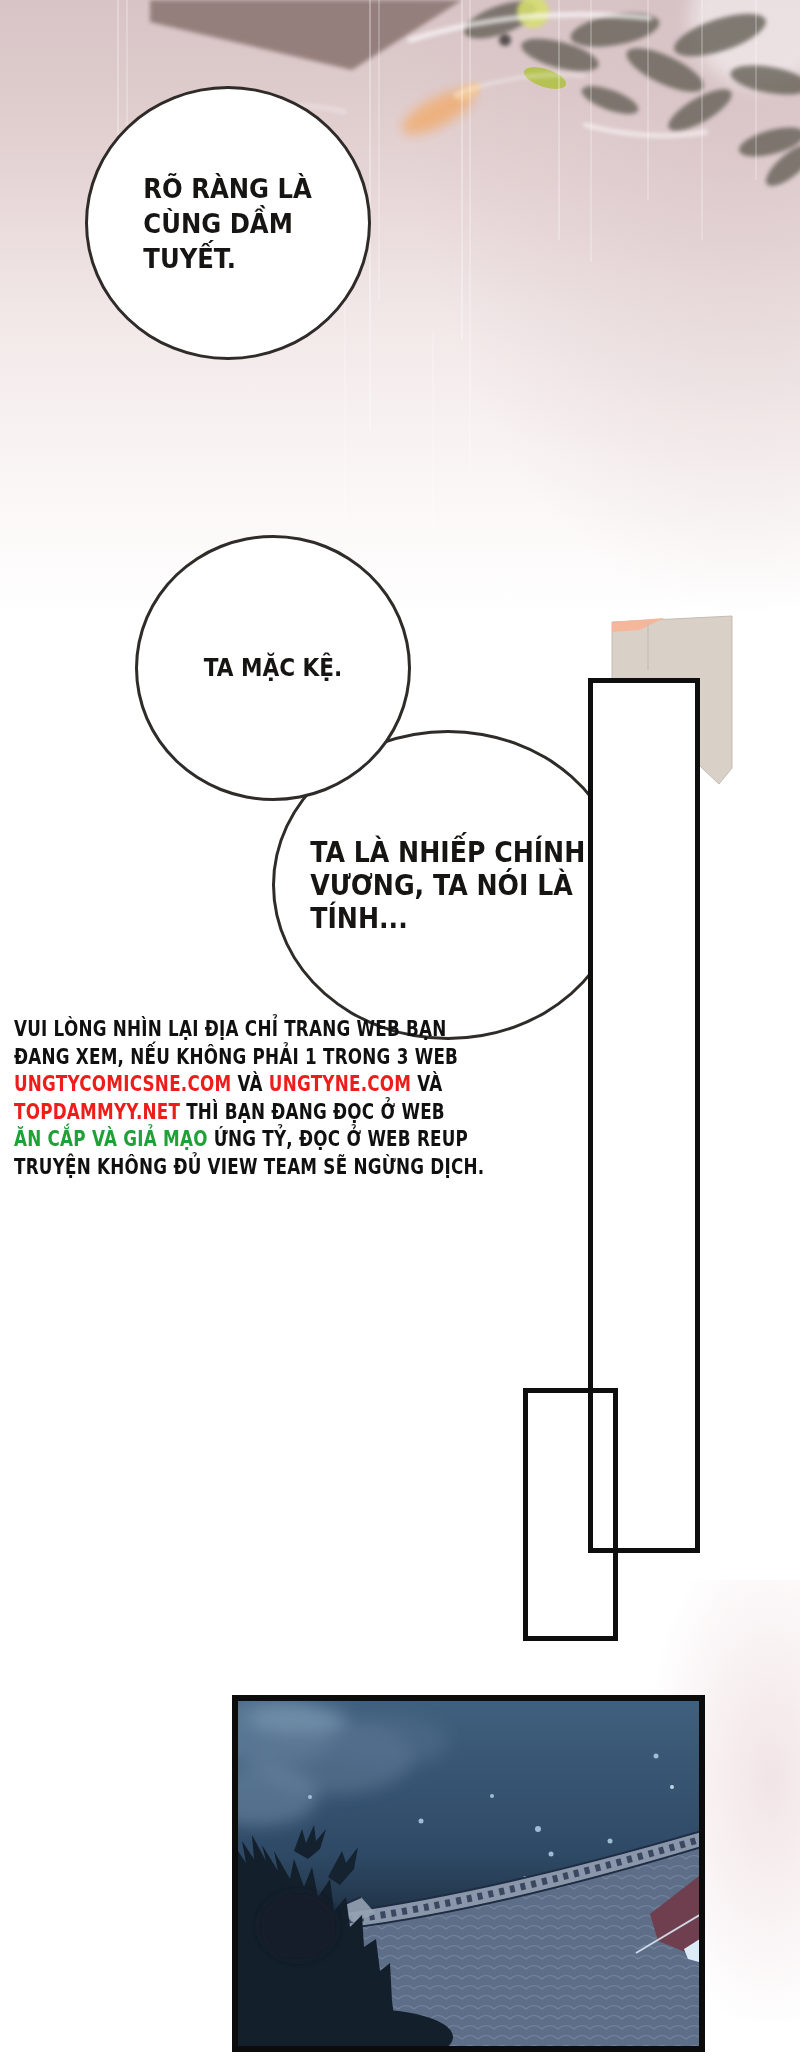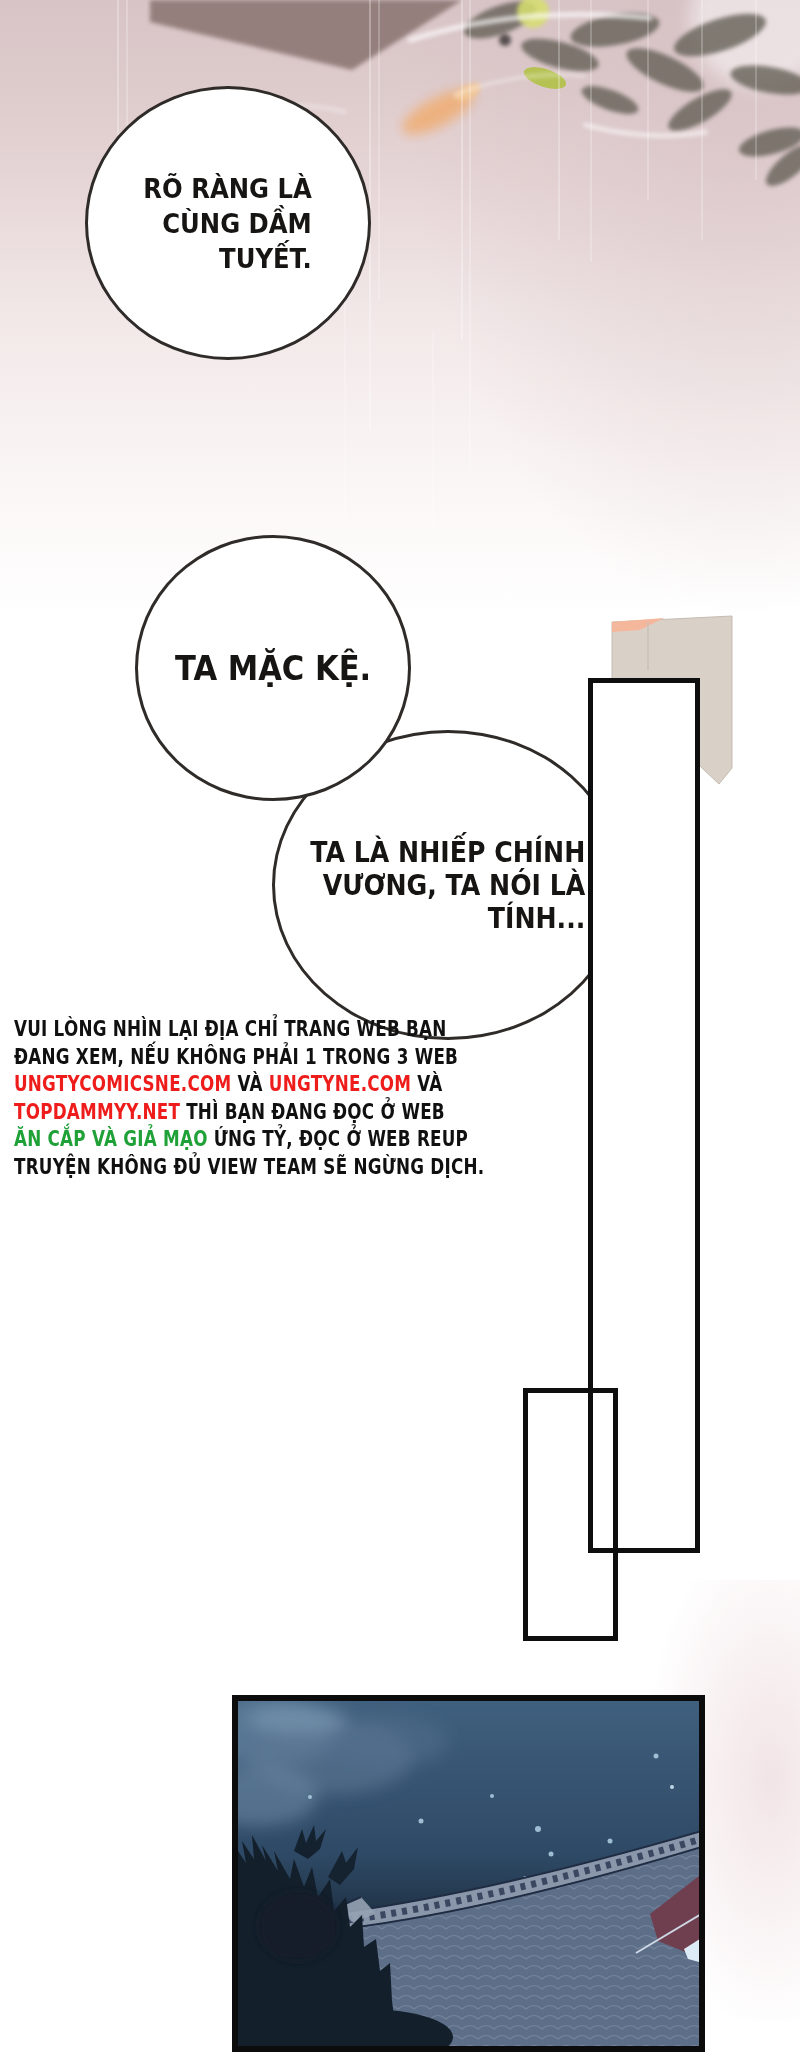--- a/index.html
+++ b/index.html
@@ -2,28 +2,28 @@
 <html><head>
 <meta charset="utf-8">
 <style>
   html,body{margin:0;padding:0;background:#ffffff;}
   #page{
     position:relative;width:800px;height:2061px;overflow:hidden;
     background:linear-gradient(180deg,#d8c4c6 0%,#ddcacb 4%,#e7d6d7 9%,#f1e7e7 15%,#f9f4f3 22%,#ffffff 30%,#ffffff 100%);
     font-family:"DejaVu Sans",sans-serif;
   }
   .overlay{position:absolute;pointer-events:none;}
-  .comic-text{font-weight:700;color:#171513;text-align:right;}
+  .comic-text{font-weight:700;color:#171513;text-align:left;}
   .bubble{
     position:absolute;background:#ffffff;border:3.5px solid #2e2b29;border-radius:50%;
     display:flex;align-items:center;justify-content:center;
   }
   .bubble .txt{transform:scaleX(.9);}
   #bubble-1{left:85px;top:86px;width:280px;height:268px;z-index:3;font-size:27px;line-height:35px;}
-  #bubble-2{left:135px;top:535px;width:270px;height:260px;z-index:3;font-size:34px;line-height:34px;}
+  #bubble-2{left:135px;top:535px;width:270px;height:260px;z-index:3;font-size:24px;line-height:34px;}
   #bubble-3{left:272px;top:730px;width:346px;height:304px;z-index:2;font-size:28px;line-height:33px;}
   #flag{left:600px;top:610px;z-index:4;}
   .frame{position:absolute;border:5px solid #0e0e0e;box-sizing:border-box;}
   #tall-frame{left:588px;top:678px;width:112px;height:875px;background:#ffffff;z-index:5;}
   #small-frame{left:523px;top:1388px;width:95px;height:253px;background:transparent;z-index:6;}
   #notice{position:absolute;left:14px;top:1015px;z-index:6;}
   #notice .line{
     white-space:nowrap;font-weight:700;font-size:21.5px;line-height:27.6px;
     transform:scaleX(.78);transform-origin:left center;letter-spacing:.3px;
   }

